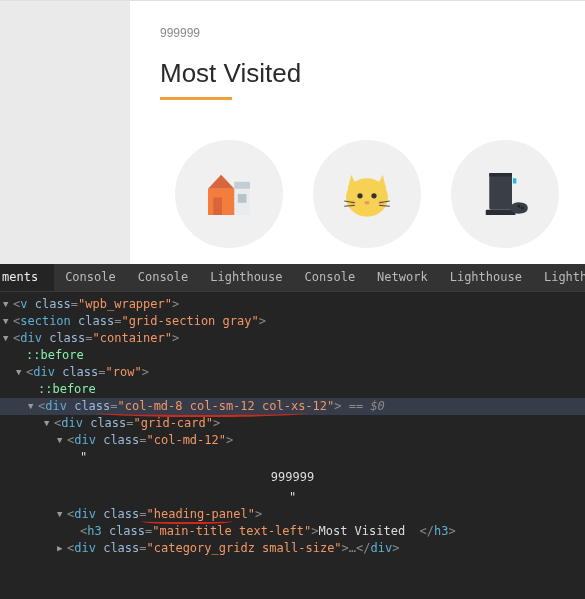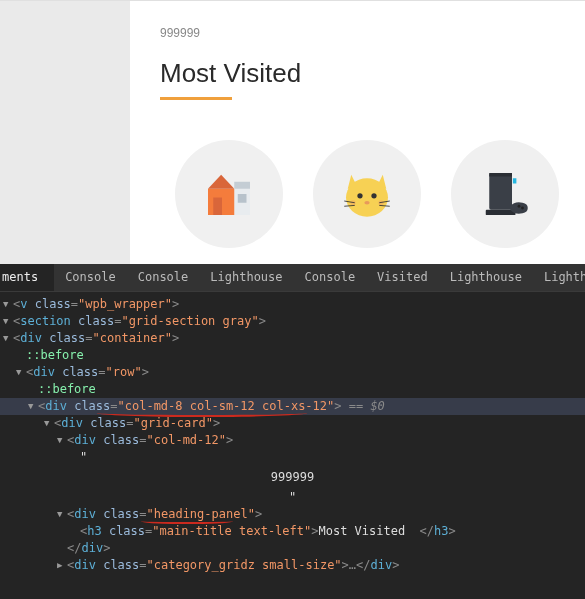--- a/index.html
+++ b/index.html
@@ -103,35 +103,34 @@
   </div>
 </div>
 
 <div class="devtools">
   <div class="devtools-tabs">
       <div class="devtools-tab active partial">ments</div>
       <div class="devtools-tab">Console</div>
       <div class="devtools-tab">Console</div>
       <div class="devtools-tab">Lighthouse</div>
       <div class="devtools-tab">Console</div>
-      <div class="devtools-tab">Visited</div>
+      <div class="devtools-tab">Network</div>
       <div class="devtools-tab">Lighthouse</div>
       <div class="devtools-tab">Lighthouse</div>
     </div>
   <div class="dom-tree">
       <div class="dom-line indent0 expanded"><span class="expander"></span><span class="t-punc">&lt;</span><span class="t-tag">v</span> <span class="t-attr">class</span><span class="t-punc">=</span><span class="t-val">"wpb_wrapper"</span><span class="t-punc">&gt;</span></div>
       <div class="dom-line indent0 expanded"><span class="expander"></span><span class="t-punc">&lt;</span><span class="t-tag">section</span> <span class="t-attr">class</span><span class="t-punc">=</span><span class="t-val">"grid-section gray"</span><span class="t-punc">&gt;</span></div>
       <div class="dom-line indent1 expanded"><span class="expander"></span><span class="t-punc">&lt;</span><span class="t-tag">div</span> <span class="t-attr">class</span><span class="t-punc">=</span><span class="t-val">"container"</span><span class="t-punc">&gt;</span></div>
       <div class="dom-line indent2"><span class="expander"></span><span class="t-pseudo">::before</span></div>
       <div class="dom-line indent2 expanded"><span class="expander"></span><span class="t-punc">&lt;</span><span class="t-tag">div</span> <span class="t-attr">class</span><span class="t-punc">=</span><span class="t-val">"row"</span><span class="t-punc">&gt;</span></div>
       <div class="dom-line indent3"><span class="expander"></span><span class="t-pseudo">::before</span></div>
       <div class="dom-line indent3 sel expanded anno1"><span class="expander"></span><span class="t-punc">&lt;</span><span class="t-tag">div</span> <span class="t-attr">class</span><span class="t-punc">=</span><span class="t-val">"col-md-8 col-sm-12 col-xs-12"</span><span class="t-punc">&gt;</span><span class="t-dollar"> == $0</span></div>
       <div class="dom-line indent4 expanded"><span class="expander"></span><span class="t-punc">&lt;</span><span class="t-tag">div</span> <span class="t-attr">class</span><span class="t-punc">=</span><span class="t-val">"grid-card"</span><span class="t-punc">&gt;</span></div>
       <div class="dom-line indent5 expanded"><span class="expander"></span><span class="t-punc">&lt;</span><span class="t-tag">div</span> <span class="t-attr">class</span><span class="t-punc">=</span><span class="t-val">"col-md-12"</span><span class="t-punc">&gt;</span></div>
       <div class="dom-line indent6"><span class="expander"></span><span class="t-text">"</span></div>
       <div class="num-center"><span class="t-text">999999</span></div>
       <div class="quote-center"><span class="t-text">"</span></div>
       <div class="dom-line indent5 expanded anno2"><span class="expander"></span><span class="t-punc">&lt;</span><span class="t-tag">div</span> <span class="t-attr">class</span><span class="t-punc">=</span><span class="t-val">"heading-panel"</span><span class="t-punc">&gt;</span></div>
       <div class="dom-line indent6"><span class="expander"></span><span class="t-punc">&lt;</span><span class="t-tag">h3</span> <span class="t-attr">class</span><span class="t-punc">=</span><span class="t-val">"main-title text-left"</span><span class="t-punc">&gt;</span><span class="t-text">Most Visited </span><span class="t-punc">&nbsp;&lt;/</span><span class="t-tag">h3</span><span class="t-punc">&gt;</span></div>
-      <div class="dom-line indent5"><span class="expander"></span><span class="t-punc">&lt;/</span><span class="t-tag">div</span><span class="t-punc">&gt;</span></div>
       <div class="dom-line indent5 collapsed"><span class="expander"></span><span class="t-punc">&lt;</span><span class="t-tag">div</span> <span class="t-attr">class</span><span class="t-punc">=</span><span class="t-val">"category_gridz small-size"</span><span class="t-punc">&gt;</span><span class="t-punc">…&lt;/</span><span class="t-tag">div</span><span class="t-punc">&gt;</span></div>
     </div>
 </div>
 
 </body></html>

